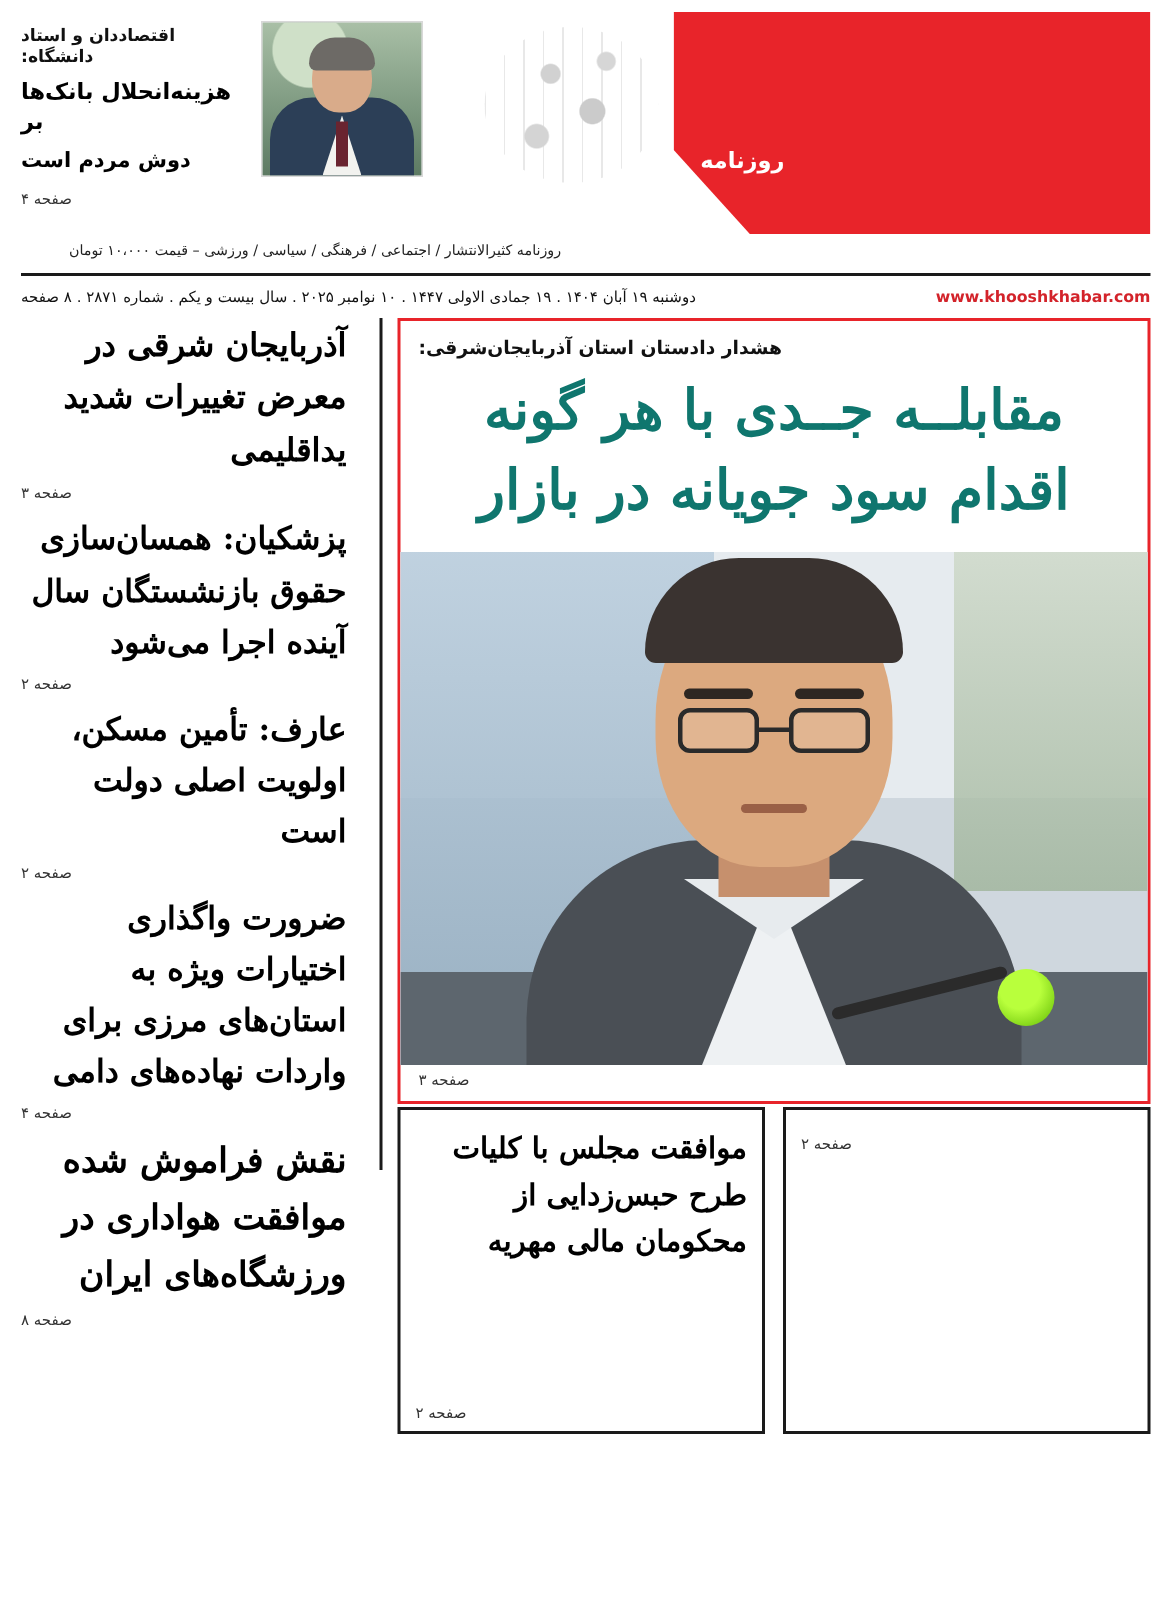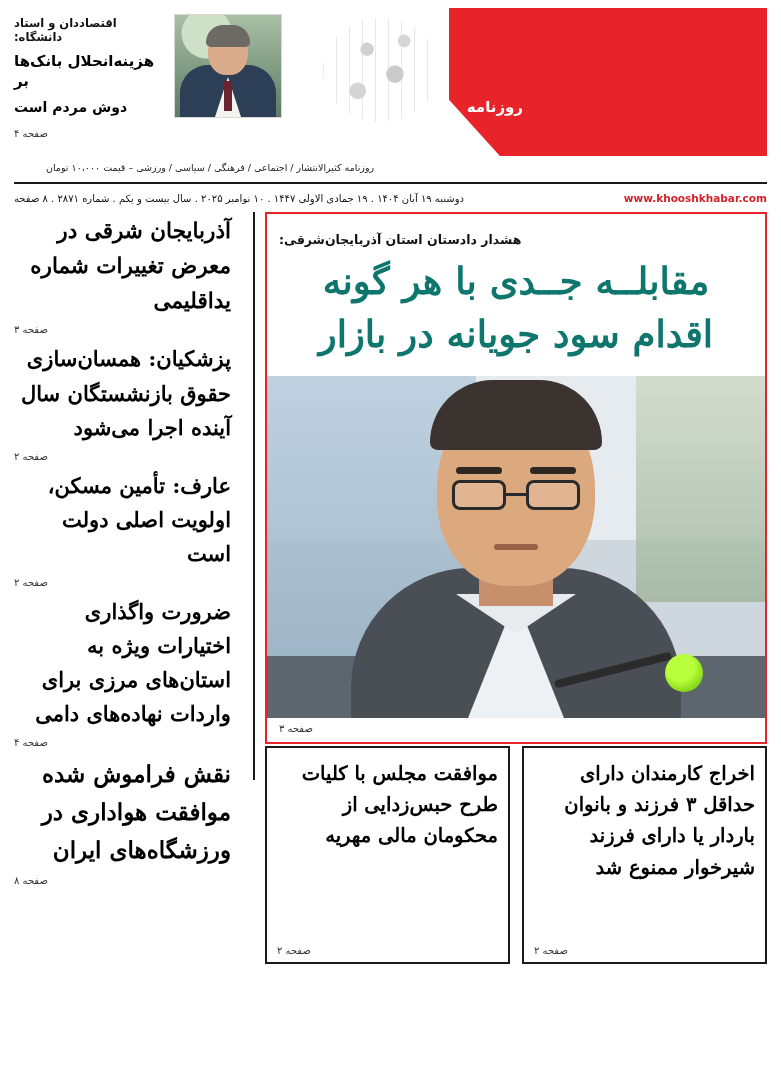--- a/index.html
+++ b/index.html
@@ -91,21 +91,21 @@
   .site { color: #d3232a; font-weight: bold; direction: ltr; font-size: 10.5px; }
 
   
   .content { position: absolute; top: 212px; left: 14px; right: 14px; bottom: 8px; display: flex; gap: 0; }
   .col-main { width: 502px; display: flex; flex-direction: column; }
   .col-side { flex: 1; display: flex; flex-direction: column; padding-right: 12px; }
   .vdiv { width: 2px; background: #1a1a1a; margin: 0 10px; }
 
   
   .lead { border: 2px solid #e8242a; padding: 10px 12px 0; }
-  .lead-kicker { text-align: left; font-size: 12.5px; font-weight: bold; color: #111; margin-bottom: 8px; margin-top: 8px; }
+  .lead-kicker { text-align: left; font-size: 12.5px; font-weight: bold; color: #111; margin-bottom: 8px; }
   .lead-title {
     color: #0f766e; font-weight: bold; font-size: 37px; line-height: 1.42;
     text-align: center; letter-spacing: -1px; margin-bottom: 16px;
     font-family: "DejaVu Serif", "Liberation Serif", serif;
   }
   .lead-photo {
     position: relative; height: 342px; margin: 0 -12px; overflow: hidden;
     background: linear-gradient(180deg,#dfe7ee 0%, #cfd9e2 40%, #b9c6d1 100%);
   }
   .lp-wall { position:absolute; inset:0;
@@ -226,36 +226,35 @@
             <div class="lp-bridge"></div>
           <div class="lp-mouth"></div>
           <div class="lp-mic-stem"></div>
           <div class="lp-mic-head"></div>
         </div>
         <div class="lead-page">صفحه ۳</div>
       </div>
 
       <div class="bottom-row">
         <div class="bbox">
-          <h3>اخراج کارمندان دارای حداقل ۳ فرزند و بانوان باردار یا دارای فرزند شیرخوار ممنوع شد</h3>
           <div class="pg">صفحه ۲</div>
         </div>
         <div class="bbox">
           <h3>موافقت مجلس با کلیات طرح حبس‌زدایی از محکومان مالی مهریه</h3>
           <div class="pg">صفحه ۲</div>
         </div>
       </div>
     </div>
 
     <div class="vdiv"></div>
 
     <div class="col-side">
 
       <div class="side-item first">
-        <h4>آذربایجان شرقی در معرض تغییرات شماره یداقلیمی</h4>
+        <h4>آذربایجان شرقی در معرض تغییرات شدید یداقلیمی</h4>
         <div class="pg">صفحه ۳</div>
       </div>
       <div class="hr"></div>
 
       <div class="side-item">
         <h4>پزشکیان: همسان‌سازی حقوق بازنشستگان سال آینده اجرا می‌شود</h4>
         <div class="pg">صفحه ۲</div>
       </div>
       <div class="hr"></div>
 

